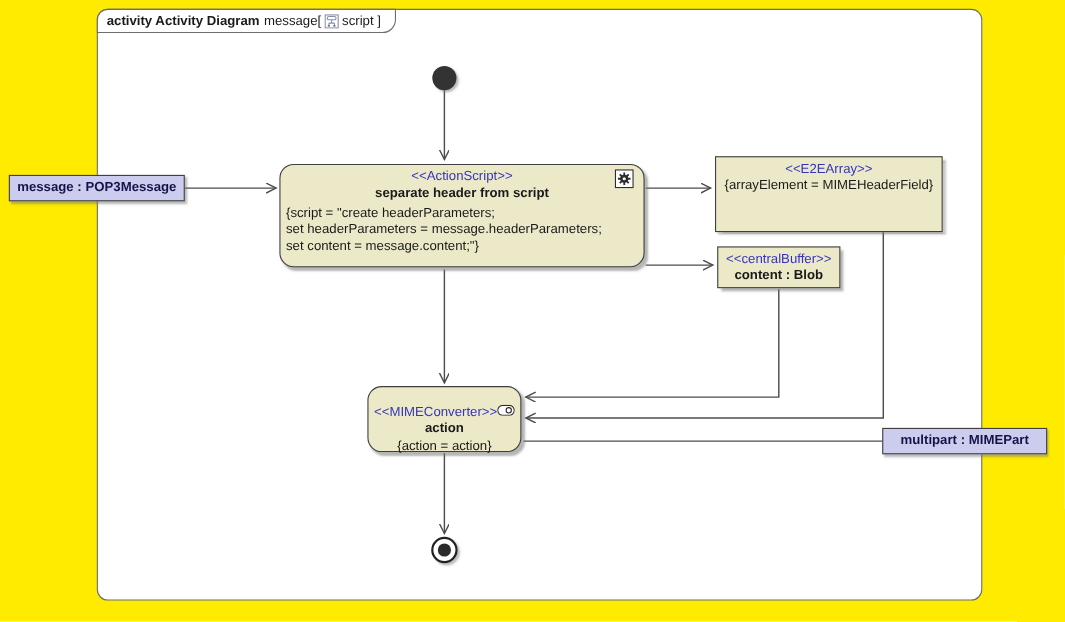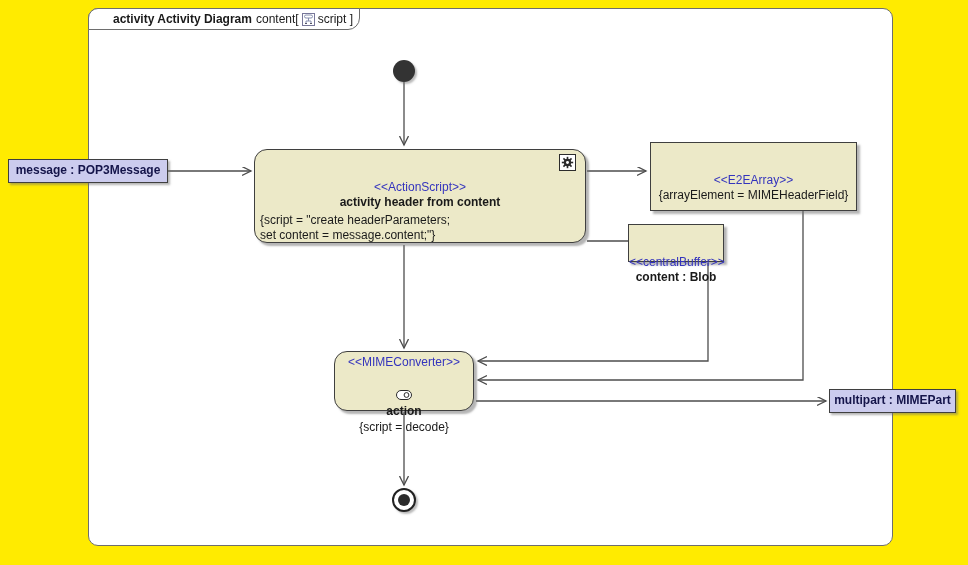--- a/index.html
+++ b/index.html
@@ -14,39 +14,39 @@
   .frame {
     position: absolute; left: 88px; top: 8px; width: 805px; height: 538px;
     background: var(--frame_bg, #ffffff);
     border: 1px solid #6e6e6e; border-radius: 10px; z-index: 1;
   }
 
   .tab {
     position: absolute; left: 88px; top: 8px; width: 272px; height: 22px;
     background: var(--frame_bg, #ffffff); border: 1px solid #6e6e6e;
     border-radius: 10px 0 12px 0;
-    display: flex; align-items: center; padding-left: 24px;
+    display: flex; align-items: center; padding-left: 8px;
     z-index: 4; white-space: pre;
   }
   .tab .kw { font-weight: bold; }
   .tab .nm { margin-left: 4px; }
   .tab .dicon { display: inline-flex; margin: 0 3px; }
 
   .edges { position: absolute; left: 0; top: 0; z-index: 2; pointer-events: none; }
   .edges polyline { fill: none; stroke: var(--edge_color, #4d4d4d); stroke-width: 1.3; pointer-events: visibleStroke; }
 
   .node {
     position: absolute; z-index: 3;
     background: var(--node_fill, #ece9c8);
     border: 1px solid var(--node_border, #3f3f3f);
     box-shadow: 3px 3px 2px rgba(120,120,120,0.55);
   }
   .rounded { border-radius: 13px; }
-  .stereo { color: var(--stereotype_color, #3434bd); text-align: center; padding-top: 3px; line-height: 14px; margin-top: 27px; }
-  .stereo-row { display: flex; justify-content: center; align-items: center; gap: 21px; padding-top: 4px; line-height: 13px; color: var(--stereotype_color, #3434bd); flex-direction: column; }
+  .stereo { color: var(--stereotype_color, #3434bd); text-align: center; padding-top: 3px; line-height: 14px; }
+  .stereo-row { display: flex; justify-content: center; align-items: center; gap: 0; padding-top: 16px; line-height: 13px; color: var(--stereotype_color, #3434bd); }
   .nname { font-weight: bold; text-align: center; line-height: 16px; }
   .nbody { padding: 3px 5px 0 5px; line-height: 15px; }
   .centered { text-align: center; line-height: 16px; }
 
   .badge {
     position: absolute; top: 4px; right: 9px; width: 17px; height: 17px;
     background: #ffffff; border: 1px solid #2c2c2c;
     display: flex; align-items: center; justify-content: center;
   }
 
@@ -66,35 +66,35 @@
   .final {
     position: absolute; left: 392px; top: 488px; width: 24px; height: 24px;
     background: #fff; border: 2px solid #222; border-radius: 50%; z-index: 3;
     display: flex; align-items: center; justify-content: center;
     box-shadow: 2px 2px 2px rgba(120,120,120,0.5);
   }
   .final .dot { width: 12px; height: 12px; background: #2b2b2b; border-radius: 50%; }
 
   #node-action   { left: 254px; top: 149px; width: 332px; height: 94px; }
   #node-hparams  { left: 650px; top: 142px; width: 207px; height: 69px; }
-  #node-content  { left: 628px; top: 224px; width: 96px; height: 38px; }
+  #node-content  { left: 652px; top: 224px; width: 112px; height: 38px; }
   #node-decode   { left: 334px; top: 351px; width: 140px; height: 60px; }
   #obj-message   { left: 8px;   top: 159px; width: 160px; height: 24px; }
-  #obj-multipart { left: 829px; top: 389px; width: 127px; height: 24px; }
+  #obj-multipart { left: 802px; top: 389px; width: 150px; height: 24px; }
 </style>
 </head>
 <body>
 
 <div id="canvas">
 
   <div class="frame"></div>
 
   <div class="tab">
     <span class="kw">activity Activity Diagram</span>
-    <span class="nm">content[</span>
+    <span class="nm">message[</span>
     <span class="dicon">
       <svg width="13" height="13" viewBox="0 0 13 13">
         <rect x="0.5" y="0.5" width="12" height="12" fill="#ffffff" stroke="#777799"></rect>
         <rect x="2.5" y="2" width="8" height="3" rx="1.5" fill="none" stroke="#8890b0"></rect>
         <path d="M6.5 5 L6.5 8 M4 8 L9 8 M4 8 L4 10.5 M9 8 L9 10.5" fill="none" stroke="#8890b0"></path>
         <path d="M3 10.5 L5 10.5 M8 10.5 L10 10.5" stroke="#556"></path>
       </svg>
     </span>
     <span>script ]</span>
   </div>
@@ -113,23 +113,24 @@
     <polyline points="708,263 708,361 478,361" marker-end="url(#arr)"></polyline>
     <polyline points="803,200 803,380 478,380" marker-end="url(#arr)"></polyline>
     <polyline points="476,401 826,401" marker-end="url(#arr)"></polyline>
     <polyline points="404,412 404,485" marker-end="url(#arr)"></polyline>
   </svg>
 
   <div class="initial"></div>
 
   <div id="node-action" class="node rounded">
     <div class="stereo">&lt;&lt;ActionScript&gt;&gt;</div>
-    <div class="nname">activity header from content</div>
+    <div class="nname">separate header from script</div>
     <div class="nbody">
       <div>{script = "create headerParameters;</div>
+      <div>set headerParameters = message.headerParameters;</div>
       <div>set content = message.content;"}</div>
     </div>
     <div class="badge">
       <svg width="13" height="13" viewBox="0 0 16 16">
         <g stroke="#2b2b2b" stroke-width="2">
           <line x1="8" y1="1" x2="8" y2="15"></line>
           <line x1="1" y1="8" x2="15" y2="8"></line>
           <line x1="3" y1="3" x2="13" y2="13"></line>
           <line x1="13" y1="3" x2="3" y2="13"></line>
         </g>
@@ -153,21 +154,21 @@
     <div class="stereo-row">
       <span>&lt;&lt;MIMEConverter&gt;&gt;</span>
       <span>
         <svg width="16" height="10" viewBox="0 0 16 10">
           <rect x="0.5" y="0.5" width="15" height="9" rx="4.5" fill="#ffffff" stroke="#2b2b2b"></rect>
           <circle cx="10.5" cy="5" r="2.4" fill="none" stroke="#2b2b2b"></circle>
         </svg>
       </span>
     </div>
     <div class="nname">action</div>
-    <div class="centered">{script = decode}</div>
+    <div class="centered">{action = action}</div>
   </div>
 
   <div id="obj-message" class="obj">message : POP3Message</div>
 
   <div id="obj-multipart" class="obj">multipart : MIMEPart</div>
 
   <div class="final">
     <div class="dot"></div>
   </div>
 

